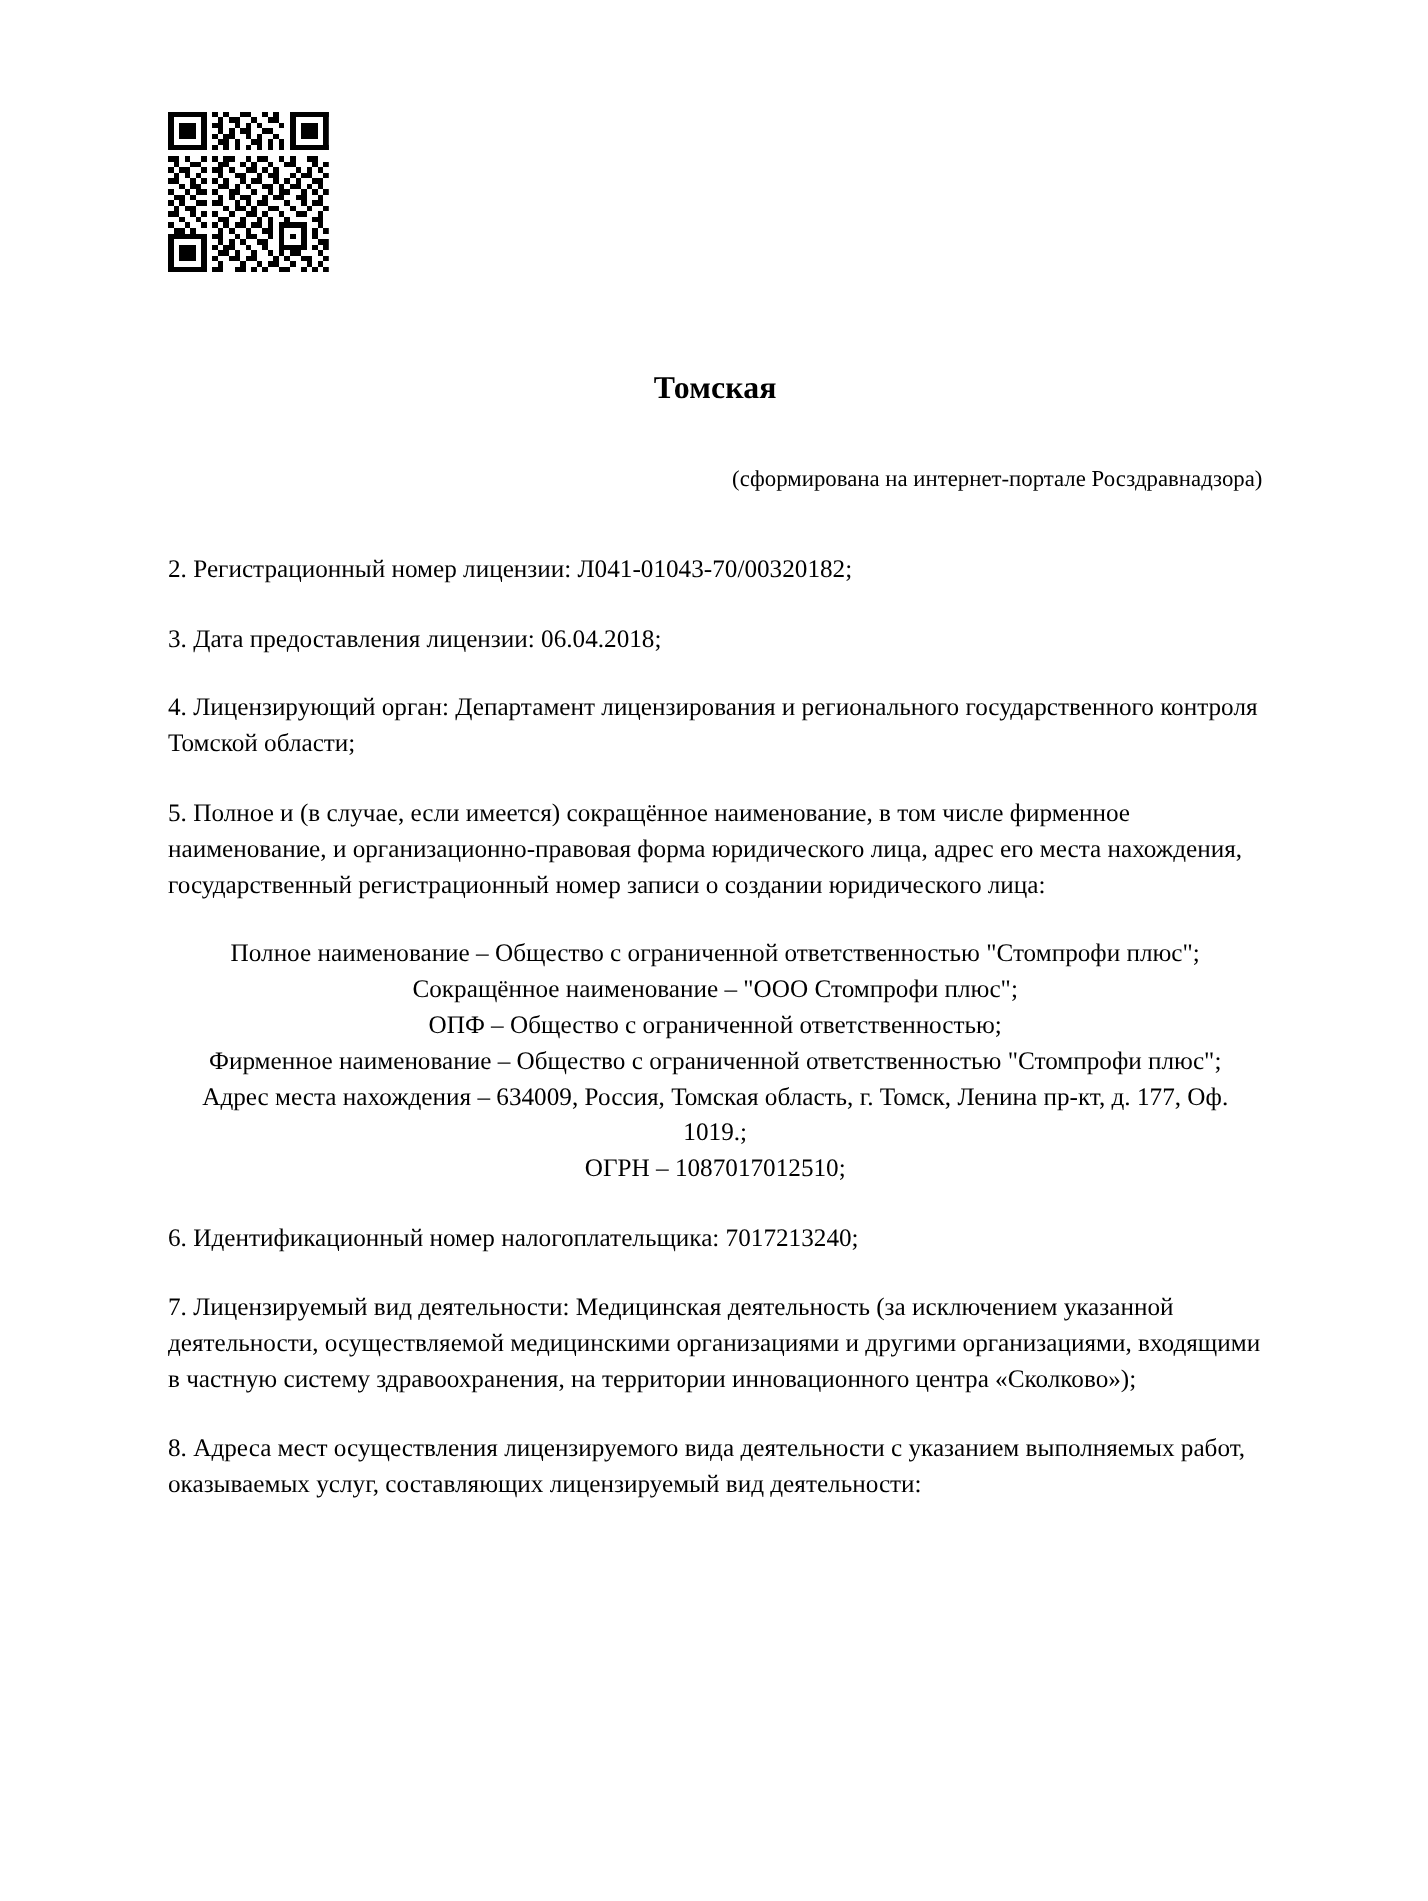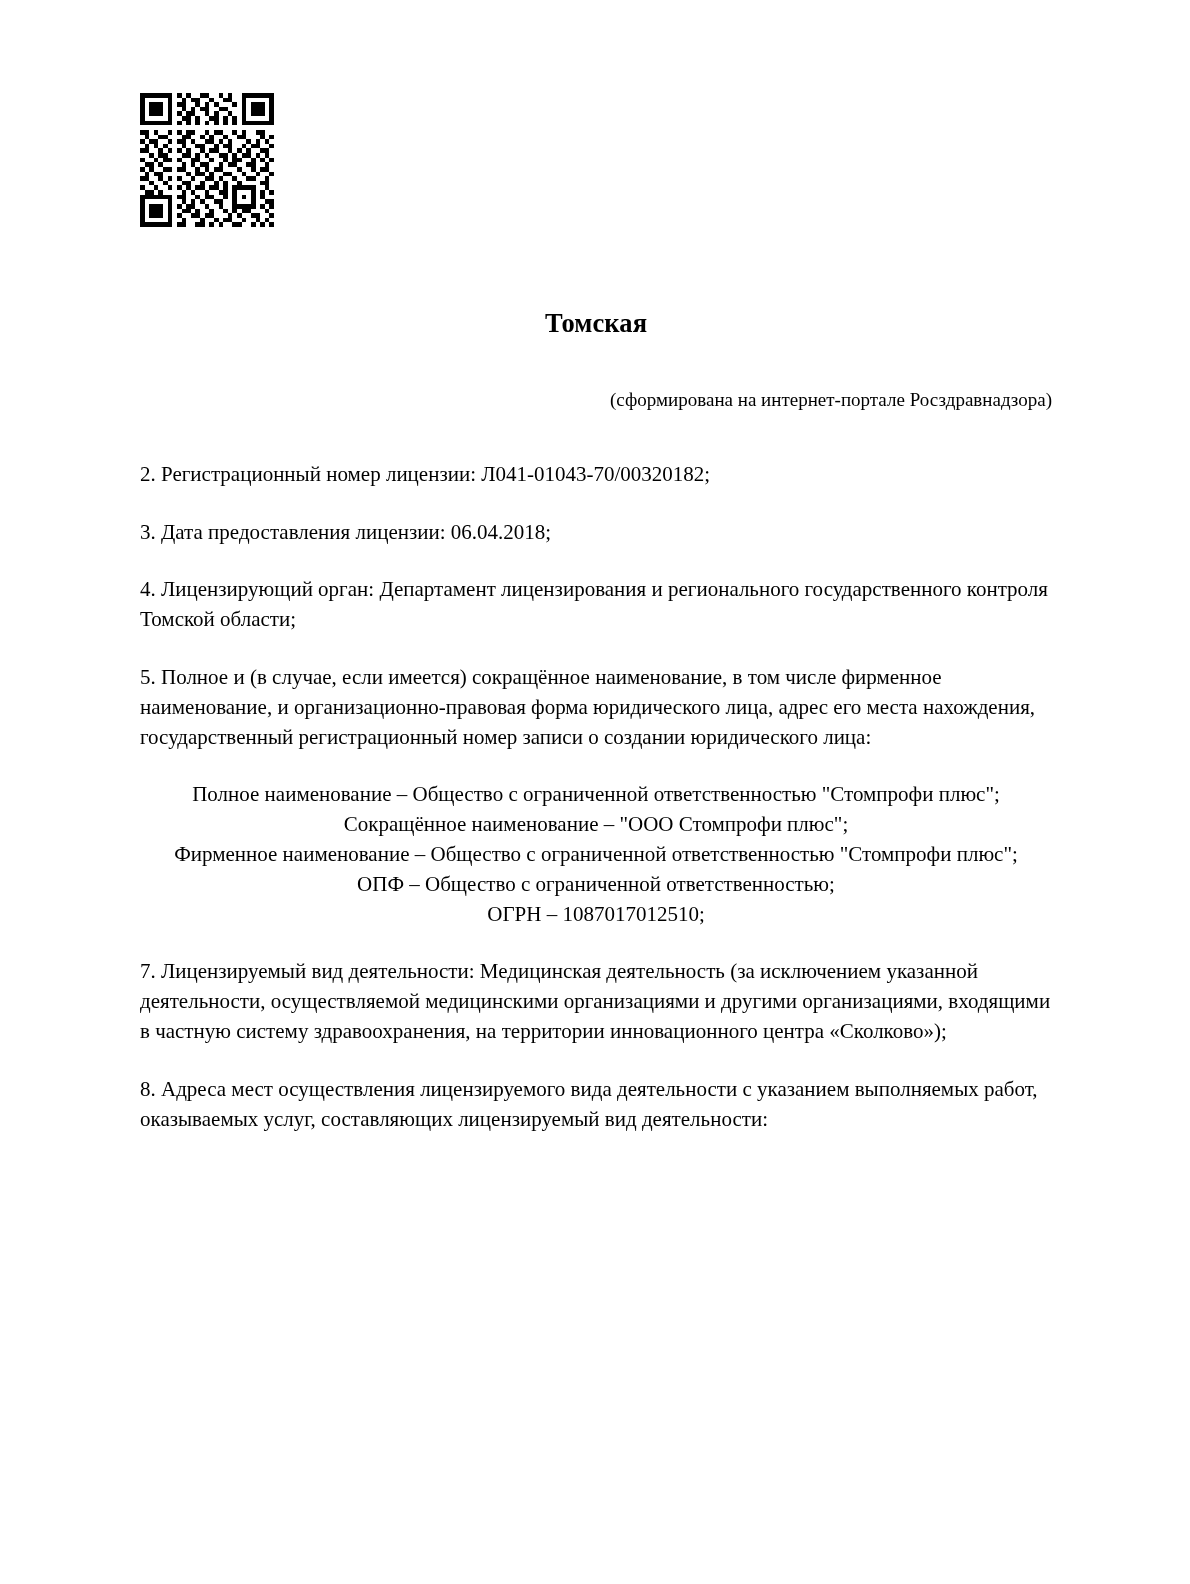--- a/index.html
+++ b/index.html
@@ -350,23 +350,25 @@
     <div class="body-block">
 
       <p class="item">2. Регистрационный номер лицензии: Л041-01043-70/00320182;</p>
       <p class="item">3. Дата предоставления лицензии: 06.04.2018;</p>
       <p class="item">4. Лицензирующий орган: Департамент лицензирования и регионального государственного контроля Томской области;</p>
       <p class="item">5. Полное и (в случае, если имеется) сокращённое наименование, в том числе фирменное наименование, и организационно-правовая форма юридического лица, адрес его места нахождения, государственный регистрационный номер записи о создании юридического лица:</p>
 
       <div class="name-block">
         <span class="nline">Полное наименование – Общество с ограниченной ответственностью "Стомпрофи плюс";</span>
         <span class="nline">Сокращённое наименование – "ООО Стомпрофи плюс";</span>
+        <span class="nline">ОПФ – Общество с ограниченной ответственностью;</span>
         <span class="nline">Фирменное наименование – Общество с ограниченной ответственностью "Стомпрофи плюс";</span>
-        <span class="nline">ОПФ – Общество с ограниченной ответственностью;</span>
+        <span class="nline">Адрес места нахождения – 634009, Россия, Томская область, г. Томск, Ленина пр-кт, д. 177, Оф. 1019.;</span>
         <span class="nline">ОГРН – 1087017012510;</span>
       </div>
 
+      <p class="item">6. Идентификационный номер налогоплательщика: 7017213240;</p>
       <p class="item">7. Лицензируемый вид деятельности: Медицинская деятельность (за исключением указанной деятельности, осуществляемой медицинскими организациями и другими организациями, входящими в частную систему здравоохранения, на территории инновационного центра «Сколково»);</p>
       <p class="item">8. Адреса мест осуществления лицензируемого вида деятельности с указанием выполняемых работ, оказываемых услуг, составляющих лицензируемый вид деятельности:</p>
 
     </div>
   </div>
 </div>
 
 </body></html>

